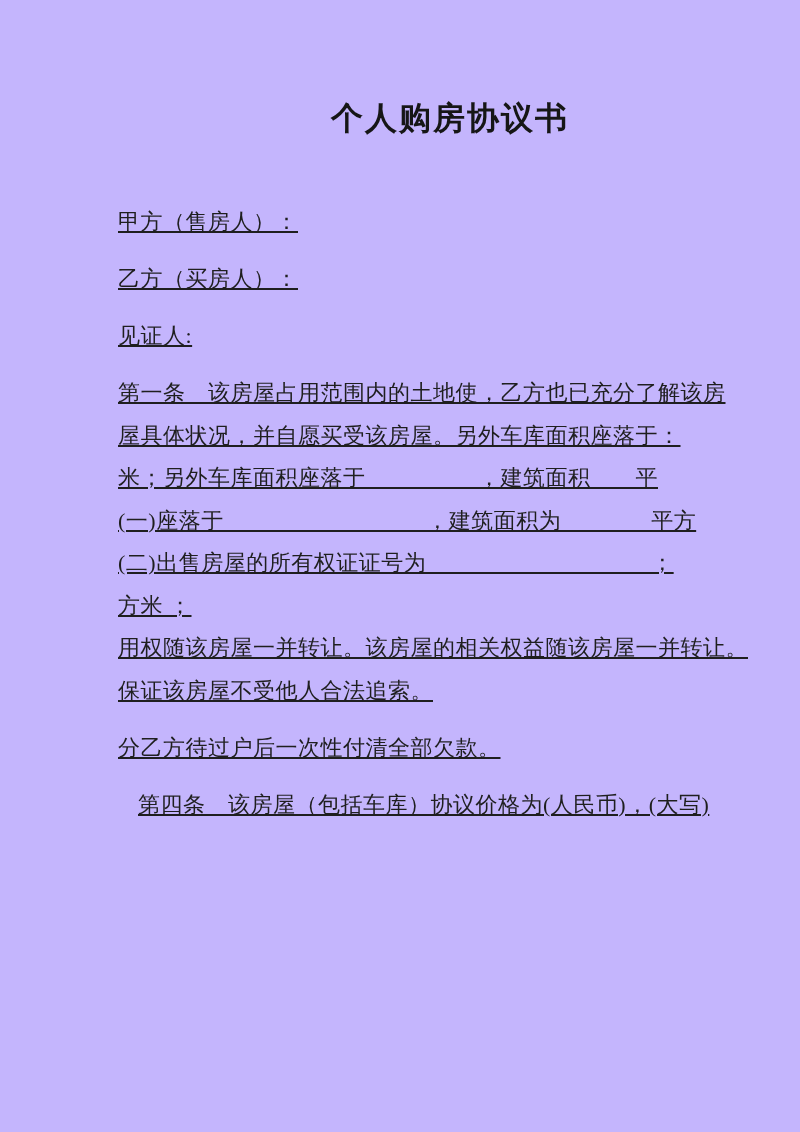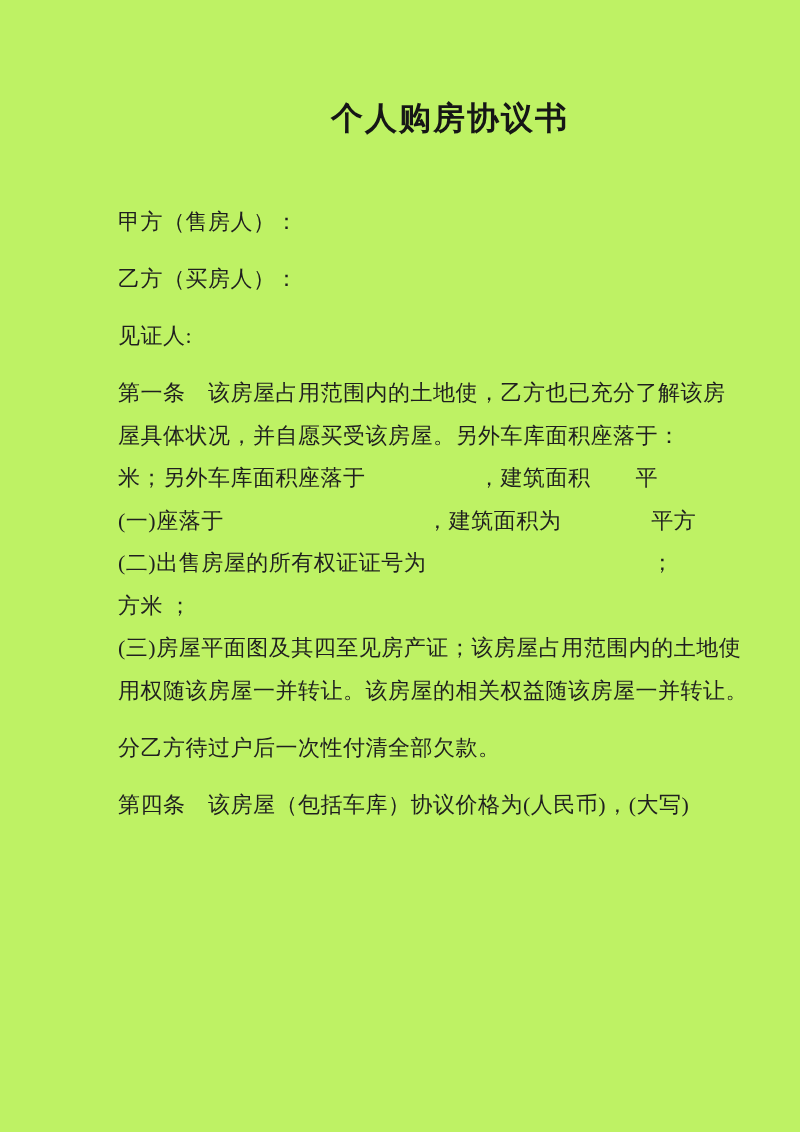--- a/index.html
+++ b/index.html
@@ -4,21 +4,21 @@
 <style>
   html, body {
     margin: 0;
     padding: 0;
     background: #ffffff;
   }
   .page {
     position: relative;
     width: 800px;
     height: 1132px;
-    background: #bef264;
+    background: #c4b5fd;
     overflow: hidden;
     font-family: "Liberation Serif", "DejaVu Serif", serif;
     color: #1f1f1f;
   }
   .doc-title {
     margin: 0;
     padding: 95px 0 0 100px;  
     text-align: center;
     font-size: 32px;
     line-height: 46px;
@@ -30,23 +30,25 @@
     margin: 60px 80px 0 118px;
     font-size: 22px;
     line-height: 42.5px;
     letter-spacing: 0.5px;
   }
   .para {
     margin: 0 0 14.5px 0;
   }
   .para:last-child {
     margin-bottom: 0;
+    margin-left: 20px;
   }
   .text-line {
     white-space: pre;   
+    text-decoration: underline;
   }
 </style>
 </head>
 <body>
 
 <div class="page">
   <h1 class="doc-title">个人购房协议书</h1>
 
   <div class="doc-body">
 
@@ -59,22 +61,22 @@
       <div class="para">
         <div class="text-line">见证人:</div>
       </div>
       <div class="para">
         <div class="text-line">第一条　该房屋占用范围内的土地使，乙方也已充分了解该房</div>
         <div class="text-line">屋具体状况，并自愿买受该房屋。另外车库面积座落于：</div>
         <div class="text-line">米；另外车库面积座落于　　　　　，建筑面积　　平</div>
         <div class="text-line">(一)座落于　　　　　　　　　，建筑面积为　　　　平方</div>
         <div class="text-line">(二)出售房屋的所有权证证号为　　　　　　　　　　；</div>
         <div class="text-line">方米 ；</div>
-        <div class="text-line">(三)房屋平面图及其四至见房产证；该房屋占用范围内的土地使</div>
         <div class="text-line">用权随该房屋一并转让。该房屋的相关权益随该房屋一并转让。</div>
+        <div class="text-line">保证该房屋不受他人合法追索。</div>
       </div>
       <div class="para">
         <div class="text-line">分乙方待过户后一次性付清全部欠款。</div>
       </div>
       <div class="para">
         <div class="text-line">第四条　该房屋（包括车库）协议价格为(人民币)，(大写)</div>
       </div>
     </div>
 </div>
 

